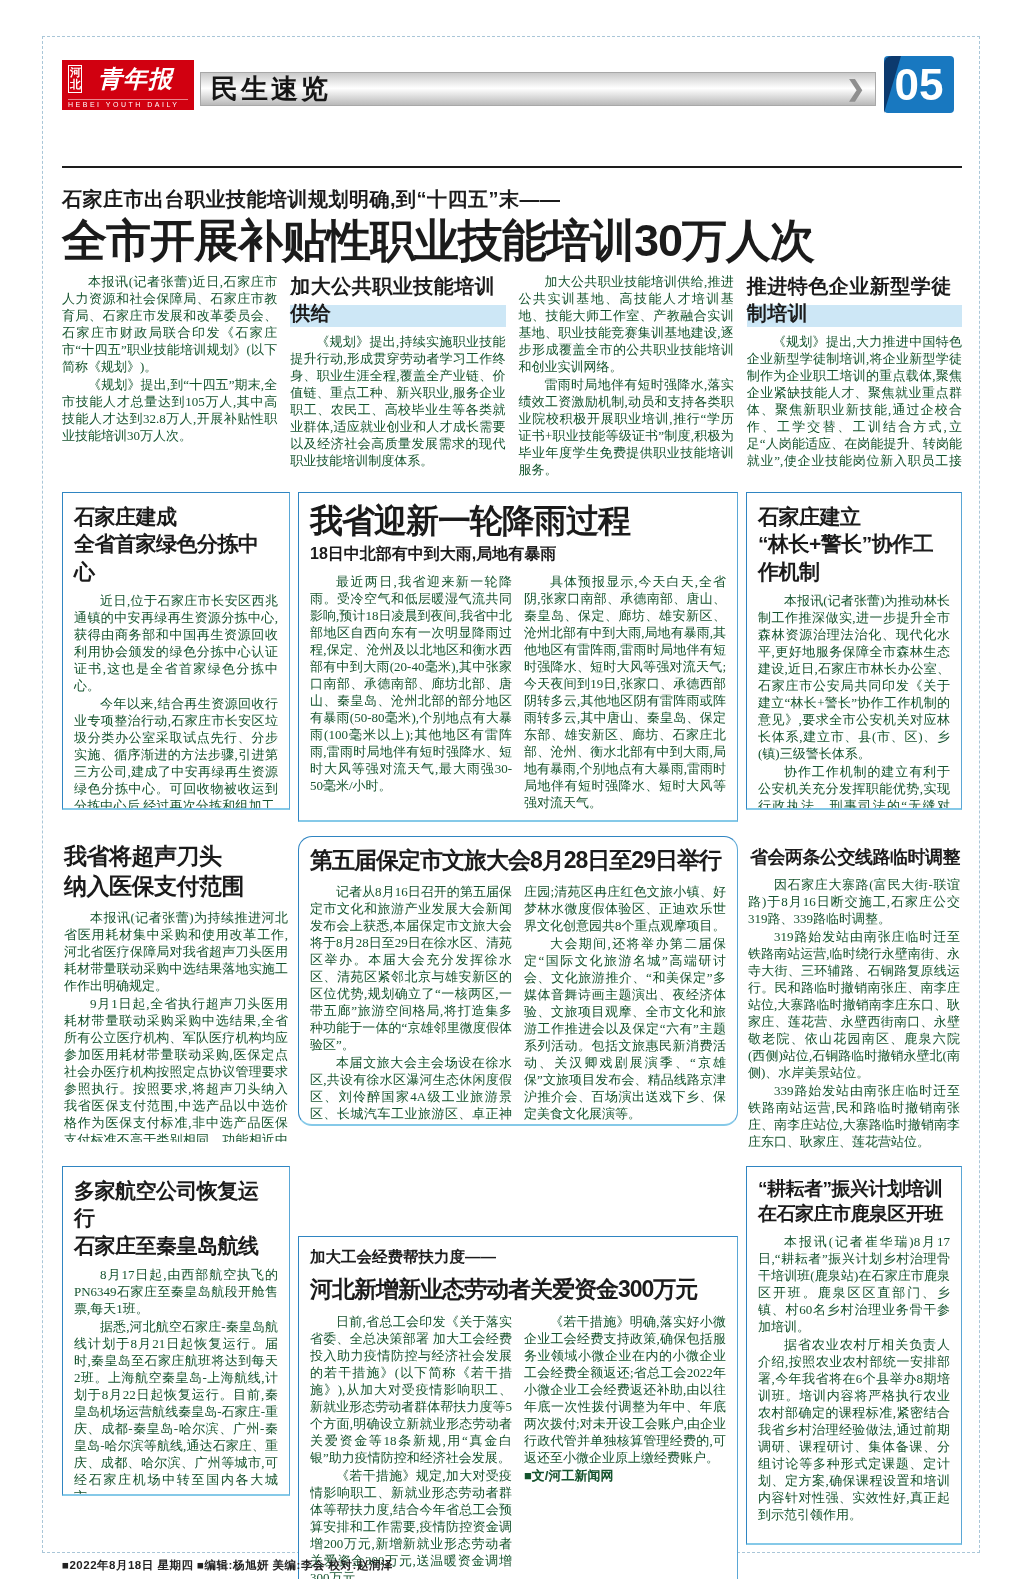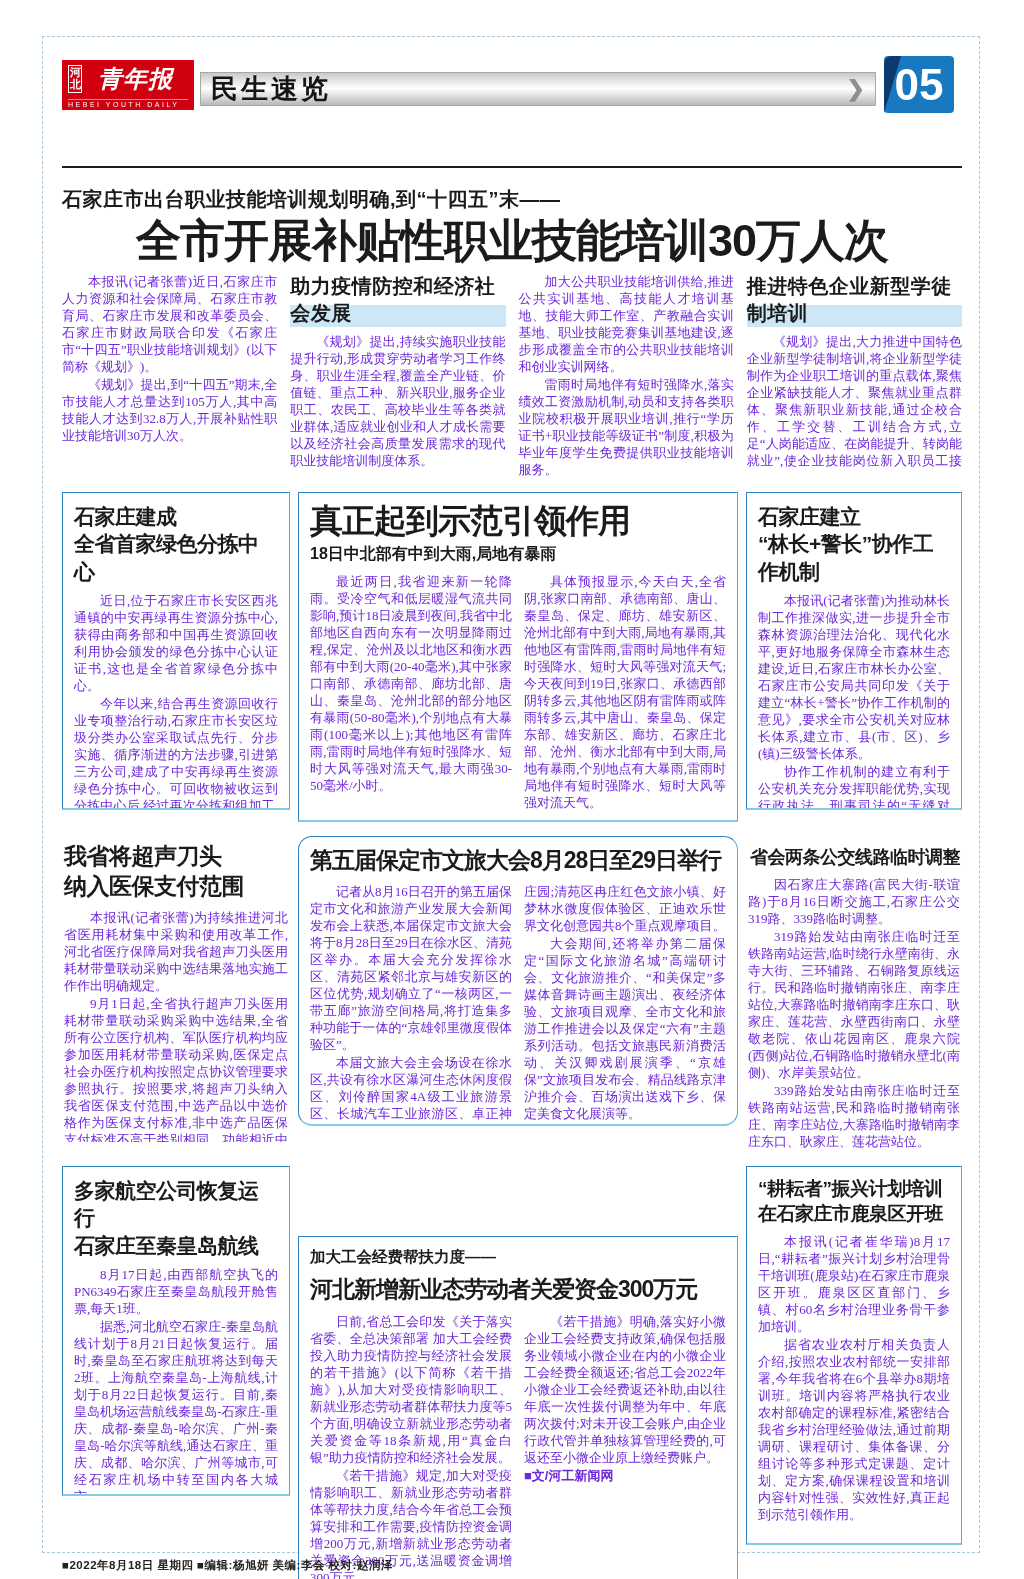--- a/index.html
+++ b/index.html
@@ -26,25 +26,25 @@
   .bar-arrow { margin-left:auto; font-size:22px; font-weight:900; color:#8f8f8f; line-height:1; }
   .pageno { position:absolute; left:884px; top:56px; width:70px; height:57px; background:#1878c0;
     border-radius:4px; color:#fff; font-size:44px; font-weight:700; display:flex; align-items:center; justify-content:center; }
   .pageno-fold { position:absolute; left:0; top:0; width:17px; height:57px;
     background:#0c3a6e; clip-path:polygon(0 100%, 0 0, 100% 0); border-radius:8px 0 0 0; }
   .pageno span.num { position:relative; }
   
   .lead { position:absolute; left:62px; top:166px; width:900px; }
   .lead-rule { border-top:2px solid #1d1d1d; }
   .lead-kicker { font-size:20px; font-weight:700; margin:18px 0 4px; letter-spacing:0.5px; }
-  .lead-headline { font-size:45px; font-weight:900; letter-spacing:-1px; line-height:1.08; white-space:nowrap;text-align:center; }
+  .lead-headline { font-size:45px; font-weight:900; letter-spacing:-1px; line-height:1.08; white-space:nowrap; }
   .lead-body { margin-top:13px; height:208px; column-count:4; column-gap:13px; column-fill:auto; overflow:hidden; }
   .bodytext p, .lead-body p {
     font-family:"Liberation Serif", serif;
-    font-size:13px; line-height:17px; text-align:justify; text-indent:2em; color:#6d28d9;
+    font-size:13px; line-height:17px; text-align:justify; text-indent:2em; color:#14532d;
   }
   .subhead {
     font-size:20px; font-weight:700; margin:7px 0 6px; line-height:1.35;
     background:linear-gradient(to bottom, transparent 60%, #cde7f6 60%);
     display:block; letter-spacing:0.5px;
   }
   
   .art { position:absolute; overflow:hidden; padding:10px 11px; }
   .boxed { border:1px solid #2f85c2; border-bottom:2px solid #85c9e8; border-right-color:#5aa7d6; background:#fff; }
   .title-sm { font-size:21px; font-weight:900; line-height:1.3; letter-spacing:-0.5px; }
@@ -97,21 +97,21 @@
   <span class="num">05</span>
 </div>
 
 <section class="lead">
   <div class="lead-rule"></div>
   <div class="lead-kicker">石家庄市出台职业技能培训规划明确,到“十四五”末——</div>
   <h1 class="lead-headline">全市开展补贴性职业技能培训30万人次</h1>
   <div class="lead-body bodytext">
     <p>本报讯(记者张蕾)近日,石家庄市人力资源和社会保障局、石家庄市教育局、石家庄市发展和改革委员会、石家庄市财政局联合印发《石家庄市“十四五”职业技能培训规划》(以下简称《规划》)。</p>
     <p>《规划》提出,到“十四五”期末,全市技能人才总量达到105万人,其中高技能人才达到32.8万人,开展补贴性职业技能培训30万人次。</p>
-    <span class="subhead">助力疫情防控和经济社会发展</span>
+    <span class="subhead">加大公共职业技能培训供给</span>
     <p>《规划》提出,持续实施职业技能提升行动,形成贯穿劳动者学习工作终身、职业生涯全程,覆盖全产业链、价值链、重点工种、新兴职业,服务企业职工、农民工、高校毕业生等各类就业群体,适应就业创业和人才成长需要以及经济社会高质量发展需求的现代职业技能培训制度体系。</p>
     <p>加大公共职业技能培训供给,推进公共实训基地、高技能人才培训基地、技能大师工作室、产教融合实训基地、职业技能竞赛集训基地建设,逐步形成覆盖全市的公共职业技能培训和创业实训网络。</p>
     <p>雷雨时局地伴有短时强降水,落实绩效工资激励机制,动员和支持各类职业院校积极开展职业培训,推行“学历证书+职业技能等级证书”制度,积极为毕业年度学生免费提供职业技能培训服务。</p>
     <span class="subhead">推进特色企业新型学徒制培训</span>
     <p>《规划》提出,大力推进中国特色企业新型学徒制培训,将企业新型学徒制作为企业职工培训的重点载体,聚焦企业紧缺技能人才、聚焦就业重点群体、聚焦新职业新技能,通过企校合作、工学交替、工训结合方式,立足“人岗能适应、在岗能提升、转岗能就业”,使企业技能岗位新入职员工接受高质量岗前职业技能培训、在岗员工接受岗位技能提升培训、转岗员工接受转岗转业储备性技能培训。</p>
 
   </div>
 </section>
 
 <section class="art boxed" id="art-green">
@@ -120,21 +120,21 @@
     <span>全省首家绿色分拣中心</span>
   </h2>
   <div class="bodytext">
     <p>近日,位于石家庄市长安区西兆通镇的中安再绿再生资源分拣中心,获得由商务部和中国再生资源回收利用协会颁发的绿色分拣中心认证证书,这也是全省首家绿色分拣中心。</p>
     <p>今年以来,结合再生资源回收行业专项整治行动,石家庄市长安区垃圾分类办公室采取试点先行、分步实施、循序渐进的方法步骤,引进第三方公司,建成了中安再绿再生资源绿色分拣中心。可回收物被收运到分拣中心后,经过再次分拣和组加工,就可作为再生原料进行利用,完成垃圾变宝的转换,实现垃圾减量化和资源化。</p>
 
   </div>
 </section>
 
 <section class="art boxed" id="art-rain">
-  <h2 class="art-title">真正起到示范引领作用</h2>
+  <h2 class="art-title">我省迎新一轮降雨过程</h2>
   <div class="art-sub">18日中北部有中到大雨,局地有暴雨</div>
   <div class="bodytext cols2">
     <p>最近两日,我省迎来新一轮降雨。受冷空气和低层暖湿气流共同影响,预计18日凌晨到夜间,我省中北部地区自西向东有一次明显降雨过程,保定、沧州及以北地区和衡水西部有中到大雨(20-40毫米),其中张家口南部、承德南部、廊坊北部、唐山、秦皇岛、沧州北部的部分地区有暴雨(50-80毫米),个别地点有大暴雨(100毫米以上);其他地区有雷阵雨,雷雨时局地伴有短时强降水、短时大风等强对流天气,最大雨强30-50毫米/小时。</p>
     <p>具体预报显示,今天白天,全省阴,张家口南部、承德南部、唐山、秦皇岛、保定、廊坊、雄安新区、沧州北部有中到大雨,局地有暴雨,其他地区有雷阵雨,雷雨时局地伴有短时强降水、短时大风等强对流天气;今天夜间到19日,张家口、承德西部阴转多云,其他地区阴有雷阵雨或阵雨转多云,其中唐山、秦皇岛、保定东部、雄安新区、廊坊、石家庄北部、沧州、衡水北部有中到大雨,局地有暴雨,个别地点有大暴雨,雷雨时局地伴有短时强降水、短时大风等强对流天气。</p>
 
   </div>
 </section>
 
 <section class="art boxed" id="art-forest">
   <h2 class="title-sm">

